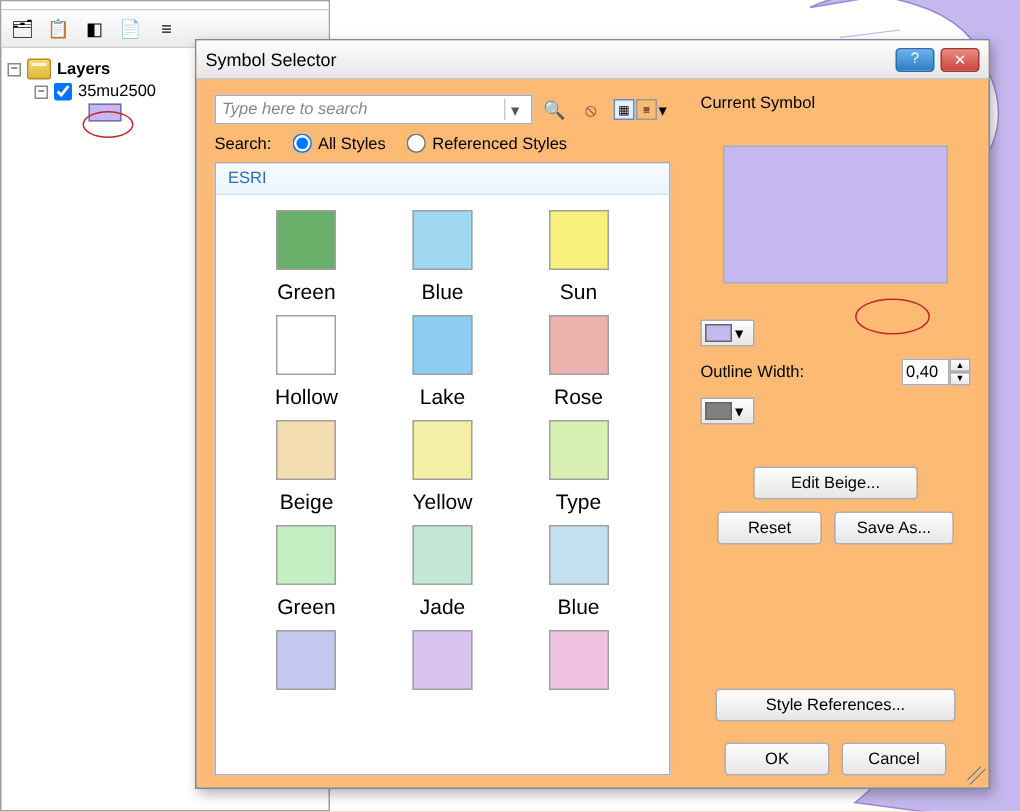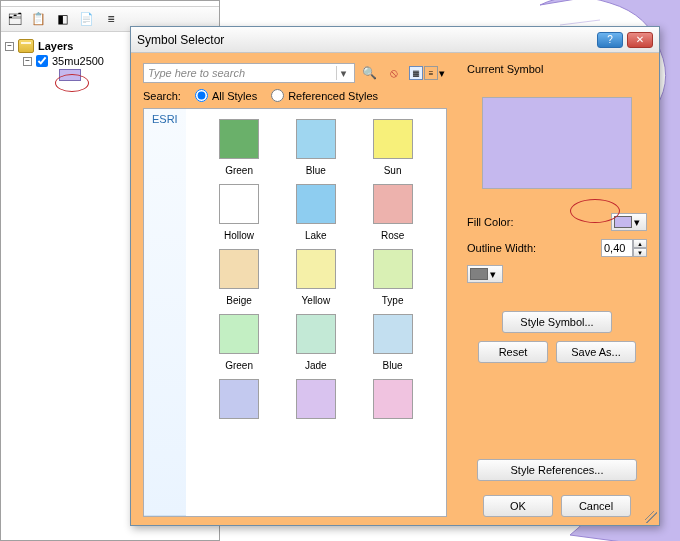--- a/index.html
+++ b/index.html
@@ -120,38 +120,38 @@
       display:flex; gap:1px;
     }
     .grid-toggle .gbtn {
       width:14px;height:14px;border:1px solid #999;display:flex;align-items:center;justify-content:center;font-size:8px;
     }
     .grid-toggle .gbtn.active{border-color:#6a8bbd;background:#e5f0ff;}
     .filter-row { display:flex; align-items:center; gap:14px; }
     .radio-row{display:flex;align-items:center;gap:4px;}
     .symbol-list {
       flex:1;border:1px solid #abadb3;background:#fff;
-      display:flex; flex-direction:row;
+      display:flex; flex-direction:column;
       overflow:hidden;
     }
     .cat-header{
       color:#2a6db0;padding:4px 8px;border-bottom:1px solid #d0e3f5;
       background:linear-gradient(#f7fbff,#eaf4ff);
     }
     .swatch-area{flex:1;overflow:auto;position:relative;}
     .swatch-grid{
       display:grid;grid-template-columns:repeat(3,1fr);
       gap:8px 6px;padding:10px 18px 10px 18px;
     }
     .swatch-cell{display:flex;flex-direction:column;align-items:center;gap:6px;}
     .swatch{
       width:40px;height:40px;border:1px solid #a0a0a0;
     }
     .swatch.hollow{background:#fff;}
-    .sw-label{font-size:10px;text-align:center;}
+    .sw-label{font-size:14px;text-align:center;}
     .swatch-area::-webkit-scrollbar{width:16px;}
     .swatch-area::-webkit-scrollbar-track{background:#efefef;border-left:1px solid #ddd;}
     .swatch-area::-webkit-scrollbar-thumb{background:#cdcdcd;border:1px solid #aaa;border-radius:2px;}
     
     .right-col { width:180px; display:flex;flex-direction:column;gap:8px;}
     .preview-box{
       width:150px;height:92px;background:#c5b8ee;border:1px solid #abadb3;align-self:center;margin-top:14px;
     }
     .prop-row{display:flex;align-items:center;gap:6px;}
     .prop-row .plabel{flex:1;}
@@ -319,21 +319,20 @@
             </div>
         </div>
       </div>
     </div>
 
     <div class="right-col">
       <span>Current Symbol</span>
       <div class="preview-box"></div>
       <div style="height:8px;"></div>
       <div class="prop-row">
-        <span class="plabel">Fill Color:</span>
         <div class="color-btn">
           <div class="color-chip" id="fillchip" style="background: rgb(197, 184, 238);"></div>
           <span>▾</span>
         </div>
       </div>
       <div class="prop-row">
         <span class="plabel">Outline Width:</span>
         <div class="spin">
           <input type="text" value="0,40" style="">
           <div class="sbtns">
@@ -342,21 +341,21 @@
             </div>
         </div>
       </div>
       <div class="prop-row">
         <div class="color-btn">
           <div class="color-chip" id="outchip" style="background: rgb(128, 128, 128);"></div>
           <span>▾</span>
         </div>
       </div>
       <div style="height:12px;"></div>
-      <div class="btn" style="align-self:center;width:110px;">Style Symbol...</div>
+      <div class="btn" style="align-self:center;width:110px;">Edit Beige...</div>
       <div class="btn-row">
         <div class="btn" style="width:70px;">Reset</div>
         <div class="btn" style="width:80px;">Save As...</div>
       </div>
       <div class="spacer"></div>
       <div class="btn" style="width:160px;align-self:center;">Style References...</div>
       <div class="btn-row" style="margin-top:6px;">
         <div class="btn" style="width:70px;">OK</div>
         <div class="btn" style="width:70px;">Cancel</div>
       </div>

